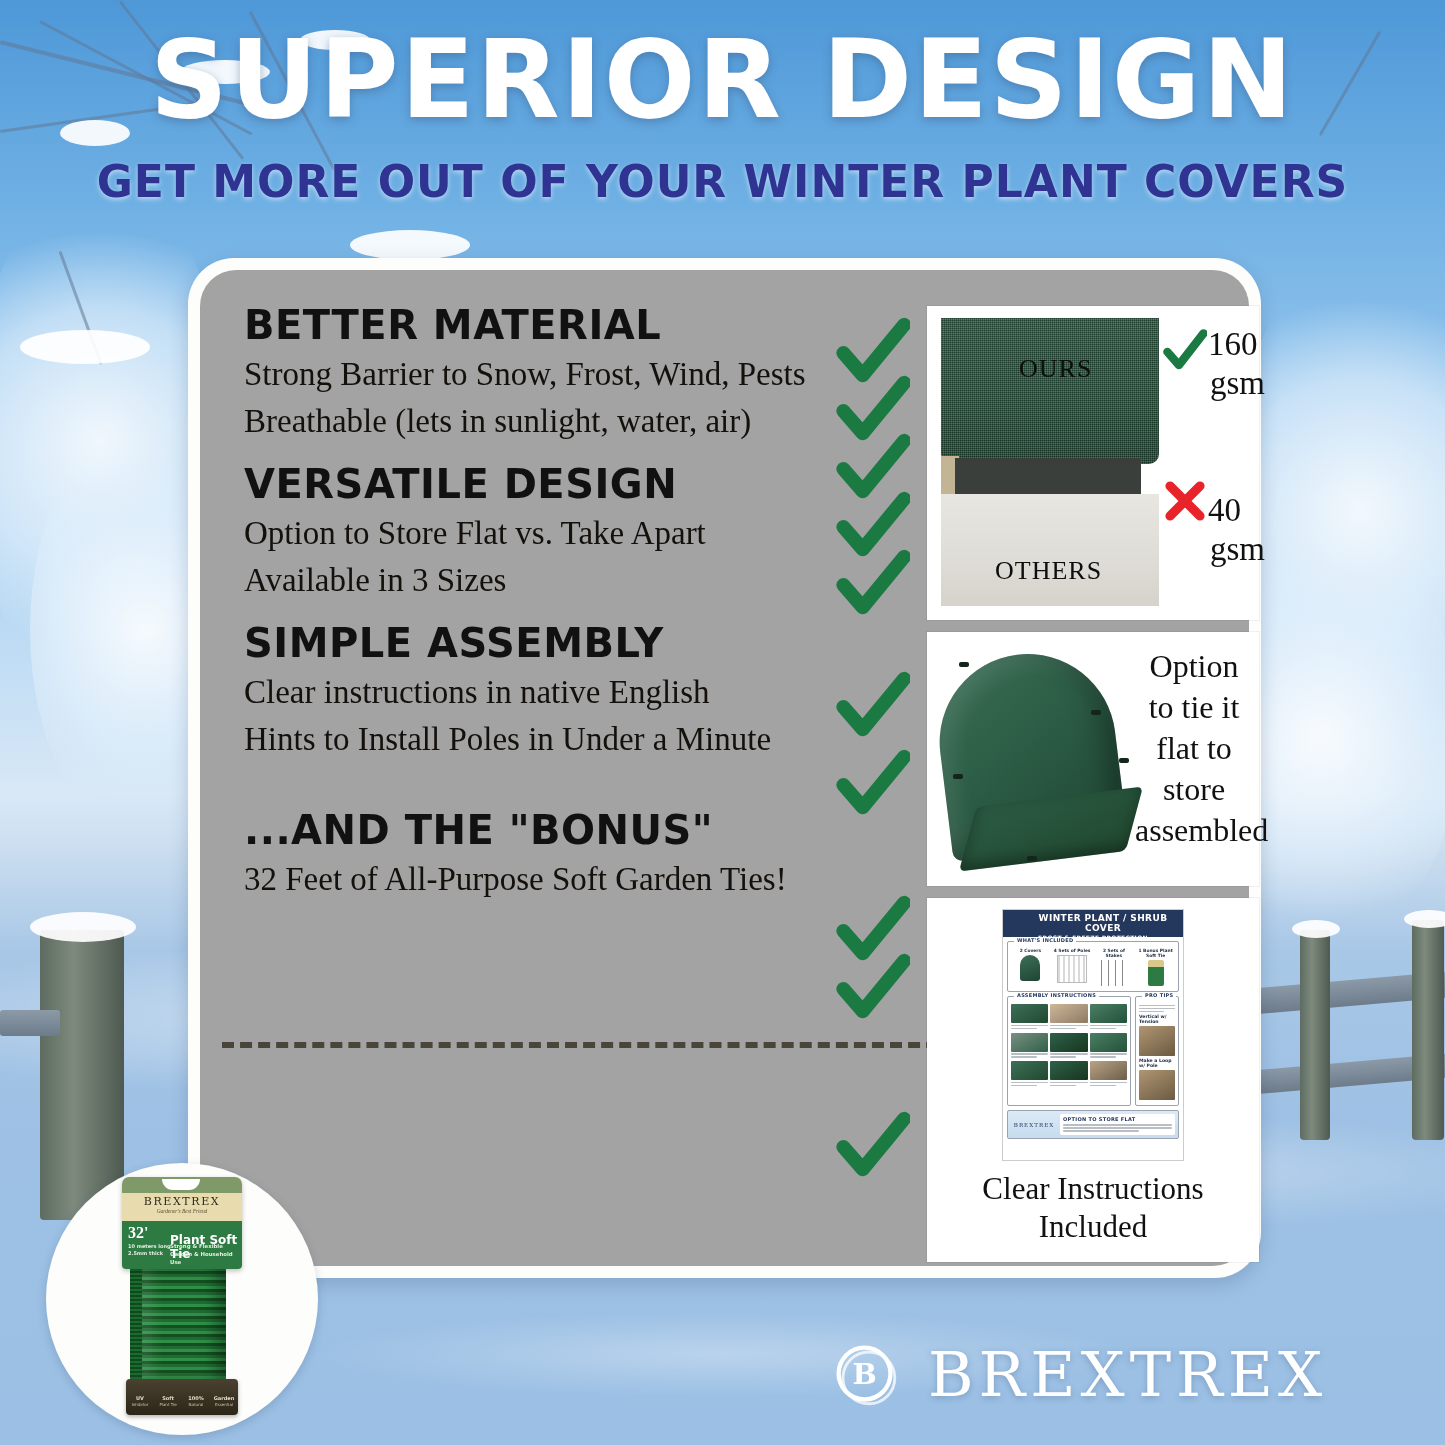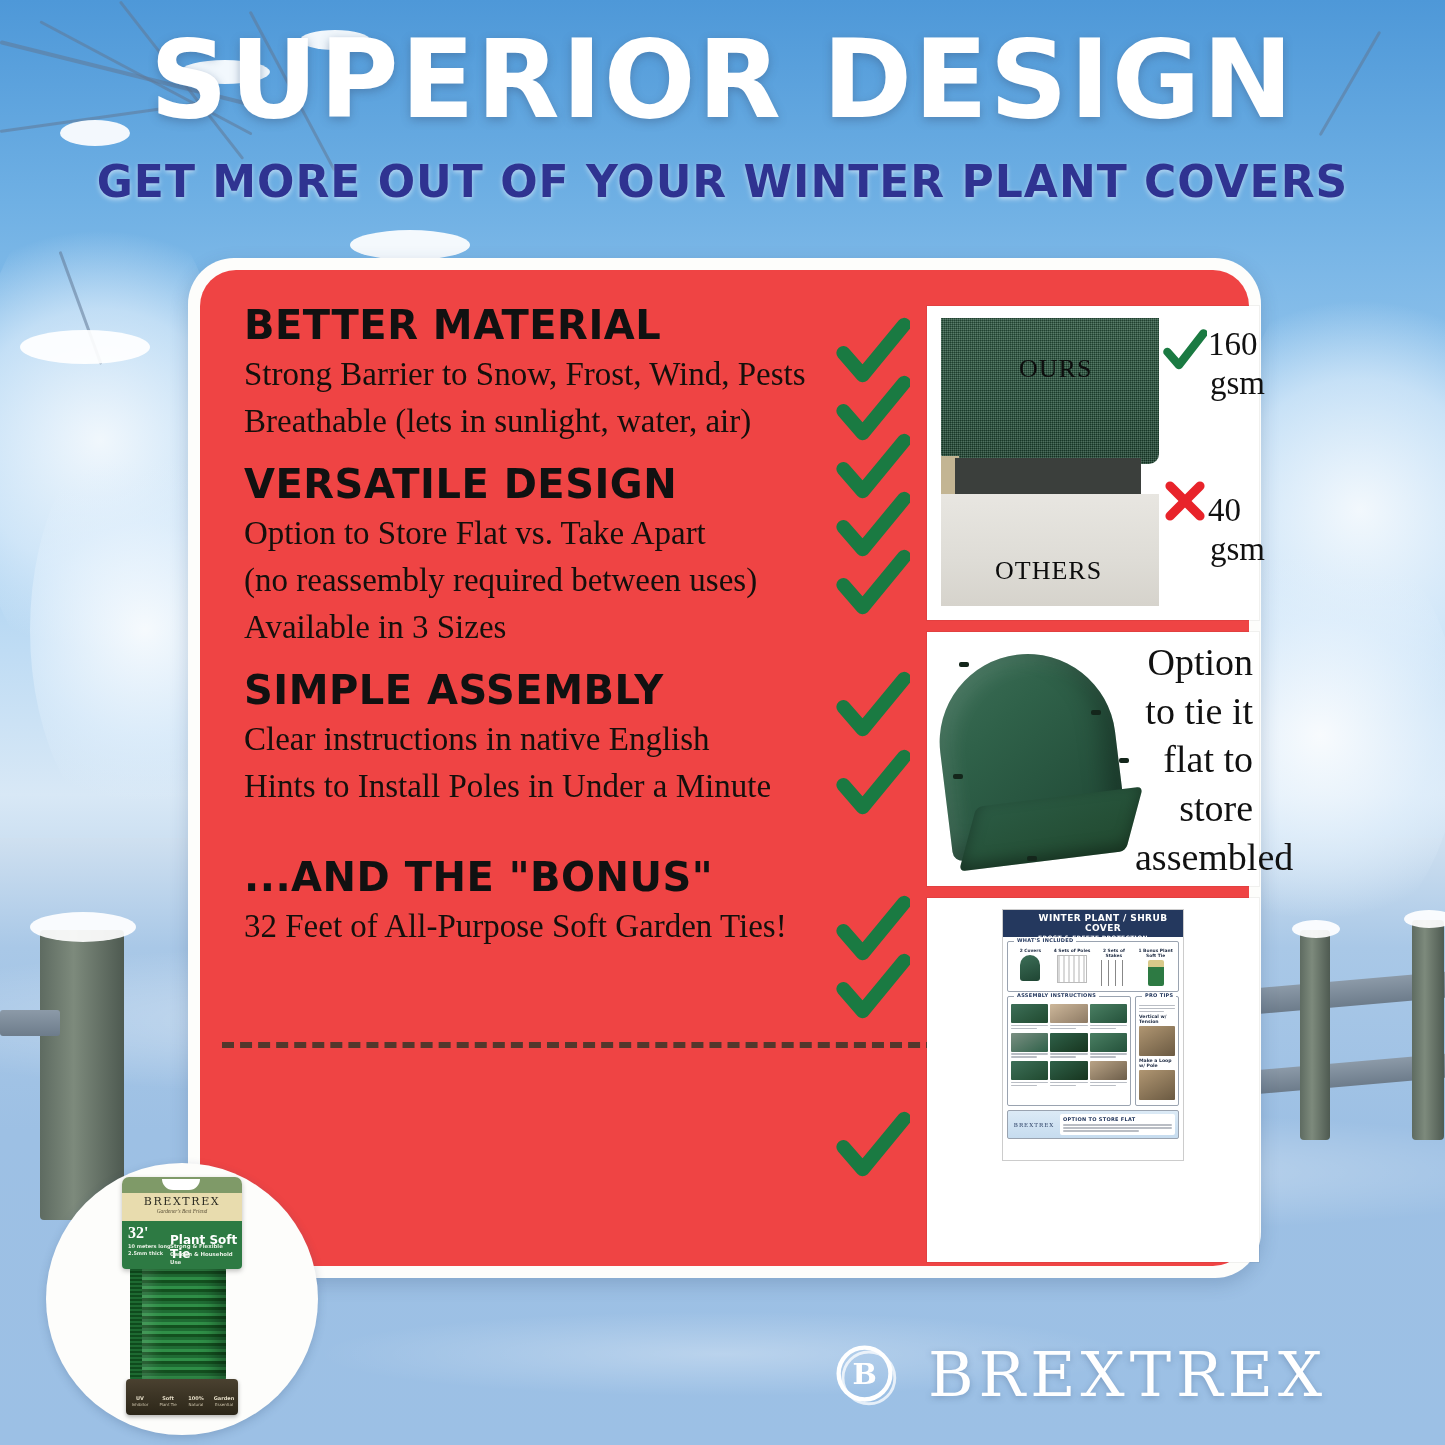--- a/index.html
+++ b/index.html
@@ -38,21 +38,21 @@
     text-shadow:0 3px 10px rgba(60,90,130,.45);}
   .subhead{position:absolute;left:0;right:0;top:160px;text-align:center;
     font-family:"DejaVu Sans",sans-serif;font-weight:bold;font-size:44px;line-height:1;
     letter-spacing:1px;color:#2f3391;
     text-shadow:0 2px 5px rgba(255,255,255,.55);}
 
   
   .card-wrap{position:absolute;left:188px;top:258px;width:1073px;height:1020px;
     background:#fdfdfb;border-radius:46px;box-shadow:0 6px 18px rgba(40,70,110,.22);}
   .card{position:absolute;left:12px;top:12px;right:12px;bottom:12px;
-    background:#ef4444;border-radius:36px;padding-left:21px;}
+    background:#a3a3a3;border-radius:36px;padding-left:21px;}
 
   .content{position:absolute;left:0;top:0;right:0;bottom:0;}
 
   
   .textcol{position:absolute;left:44px;top:34px;width:600px;}
   .sec-title{font-family:"DejaVu Sans",sans-serif;font-weight:bold;
     font-size:40px;letter-spacing:.5px;color:#111;line-height:1.08;margin:0 0 4px 0;}
   .sec-line{font-family:"Liberation Serif",serif;font-size:33px;color:#14100c;
     line-height:1.42;white-space:nowrap;}
   .sec{margin-bottom:14px;}
@@ -102,22 +102,22 @@
   .cover-shape{position:absolute;left:0;top:6px;width:176px;height:198px;
     background:linear-gradient(145deg,#3d6f58 0%,#2f6149 35%,#26523d 70%,#1f4533 100%);
     border-radius:88px 88px 14px 10px;
     transform:rotate(-7deg);
     box-shadow:inset -14px -10px 24px rgba(0,0,0,.28), inset 10px 8px 20px rgba(255,255,255,.10);}
   .cover-flap{position:absolute;left:26px;top:150px;width:168px;height:62px;
     background:linear-gradient(160deg,#2b5b44,#21492f);
     transform:rotate(-7deg) skewX(-22deg);border-radius:6px;
     box-shadow:inset 0 -6px 14px rgba(0,0,0,.35);}
   .cover-tie{position:absolute;width:10px;height:5px;background:#14261b;border-radius:2px;}
-  .p2-txt{position:absolute;left:208px;top:6px;width:118px;
-    font-family:"Liberation Serif",serif;font-size:38px;line-height:1.28;color:#111;text-align:right;}
+  .p2-txt{position:absolute;left:208px;top:14px;width:118px;
+    font-family:"Liberation Serif",serif;font-size:32px;line-height:1.28;color:#111;text-align:center;}
 
   
   .sheet{position:absolute;left:76px;top:12px;width:180px;height:250px;background:#fff;
     box-shadow:0 0 0 1px #ccc;overflow:hidden;}
   .sh-hdr{height:24px;background:#24385e;color:#fff;text-align:center;padding-top:3px;}
   .sh-hdr .t1{font-family:"DejaVu Sans",sans-serif;font-weight:bold;font-size:9px;letter-spacing:.4px;margin-left:20px;}
   .sh-hdr .t2{font-family:"DejaVu Sans",sans-serif;font-weight:bold;font-size:6px;letter-spacing:.3px;margin-top:1px;}
   .sh-box{margin:4px;border:1px solid #9aa3b0;border-radius:2px;padding:3px;position:relative;}
   .sh-cap{position:absolute;top:-5px;left:6px;background:#fff;padding:0 3px;
     font-family:"DejaVu Sans",sans-serif;font-weight:bold;font-size:5px;color:#24385e;letter-spacing:.3px;}
@@ -248,21 +248,20 @@
 
           <div class="sec gap1">
             <div class="sec-title">BETTER MATERIAL</div>
             <div class="sec-line">Strong Barrier to Snow, Frost, Wind, Pests</div>
             <div class="sec-line">Breathable (lets in sunlight, water, air)</div>
           </div>
 
           <div class="sec gap1">
             <div class="sec-title">VERSATILE DESIGN</div>
             <div class="sec-line">Option to Store Flat vs. Take Apart</div>
-            <div class="sec-line">(no reassembly required between uses)</div>
             <div class="sec-line">Available in 3 Sizes</div>
           </div>
 
           <div class="sec">
             <div class="sec-title">SIMPLE ASSEMBLY</div>
             <div class="sec-line">Clear instructions in native English</div>
             <div class="sec-line">Hints to Install Poles in Under a Minute</div>
           </div>
 
           <div class="sec" style="margin-top:46px;">
@@ -479,20 +478,24 @@
               <div class="foot-card">
                 <div class="foot-t">OPTION TO STORE FLAT</div>
                 <div class="microline" style="margin-top:2px;"></div>
                 <div class="microline"></div>
                 <div class="microline s"></div>
               </div>
             </div>
 
           </div>
 
+          <div class="p3-cap">
+            <div>Clear Instructions</div>
+            <div>Included</div>
+          </div>
         </div>
 
       </div>
     </div>
   </div>
 
   <div class="prodcircle">
     <div class="pkg">
       <div class="pkg-coil-edge"></div>
       <div class="pkg-coil"></div>

